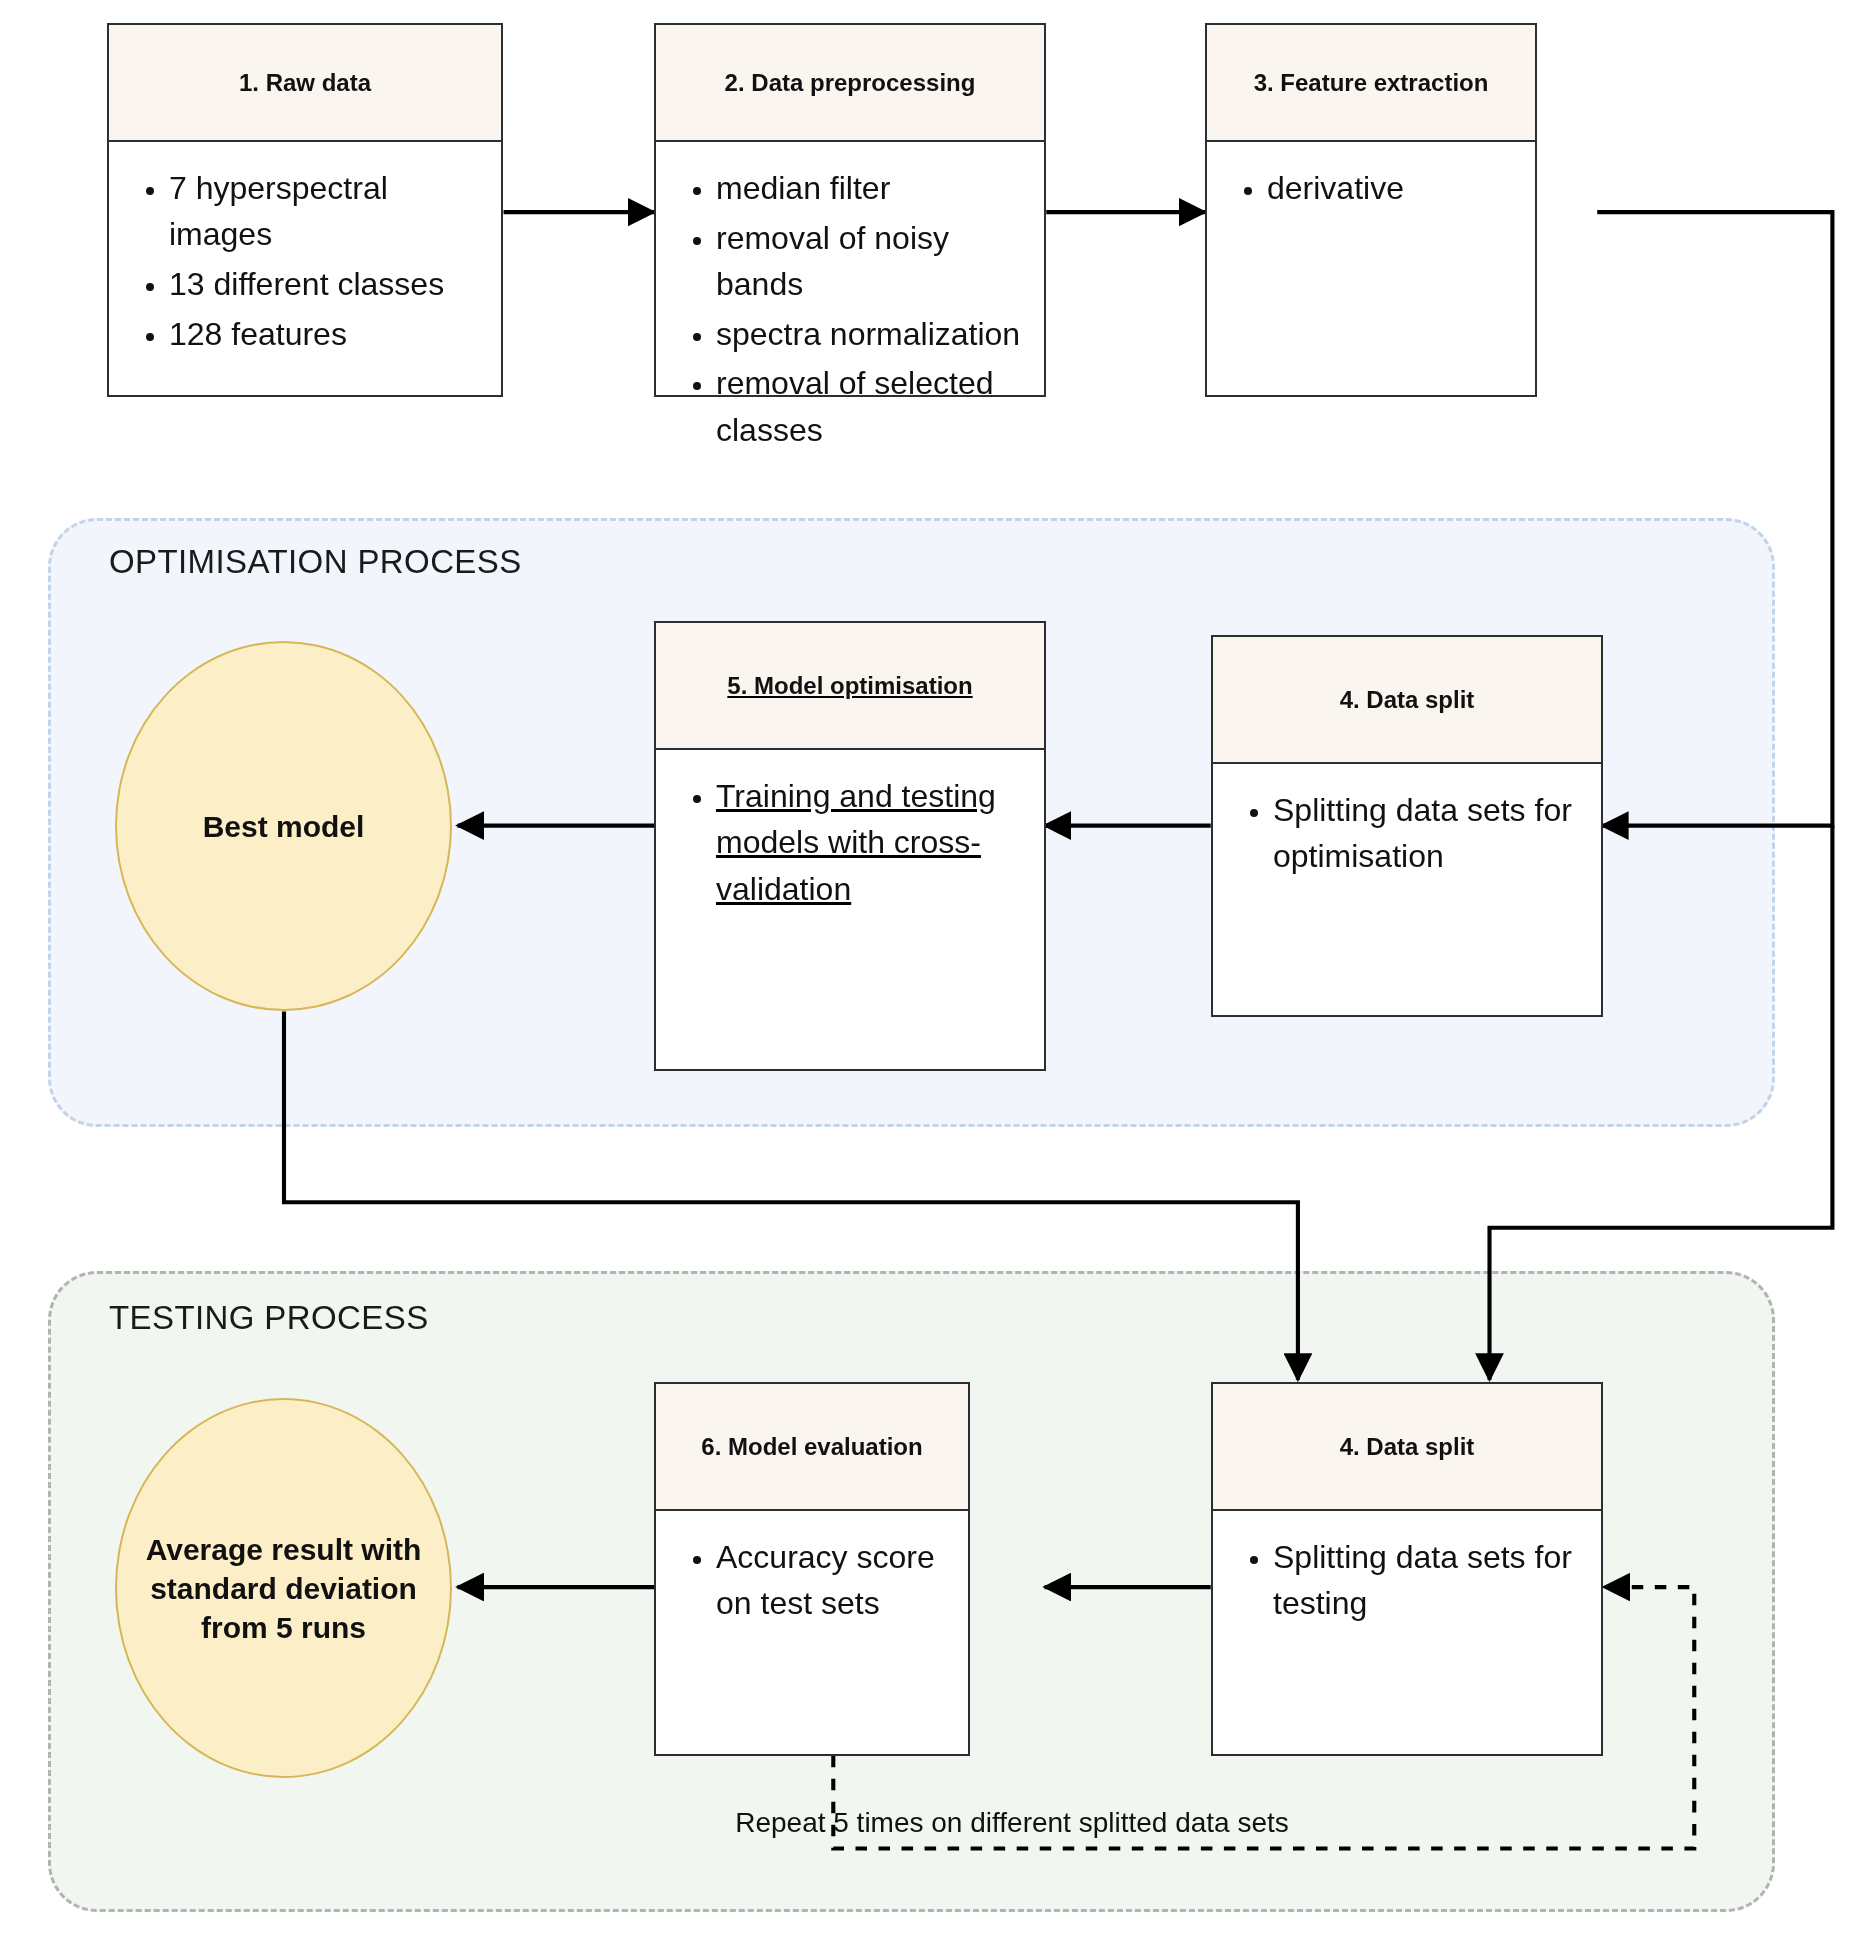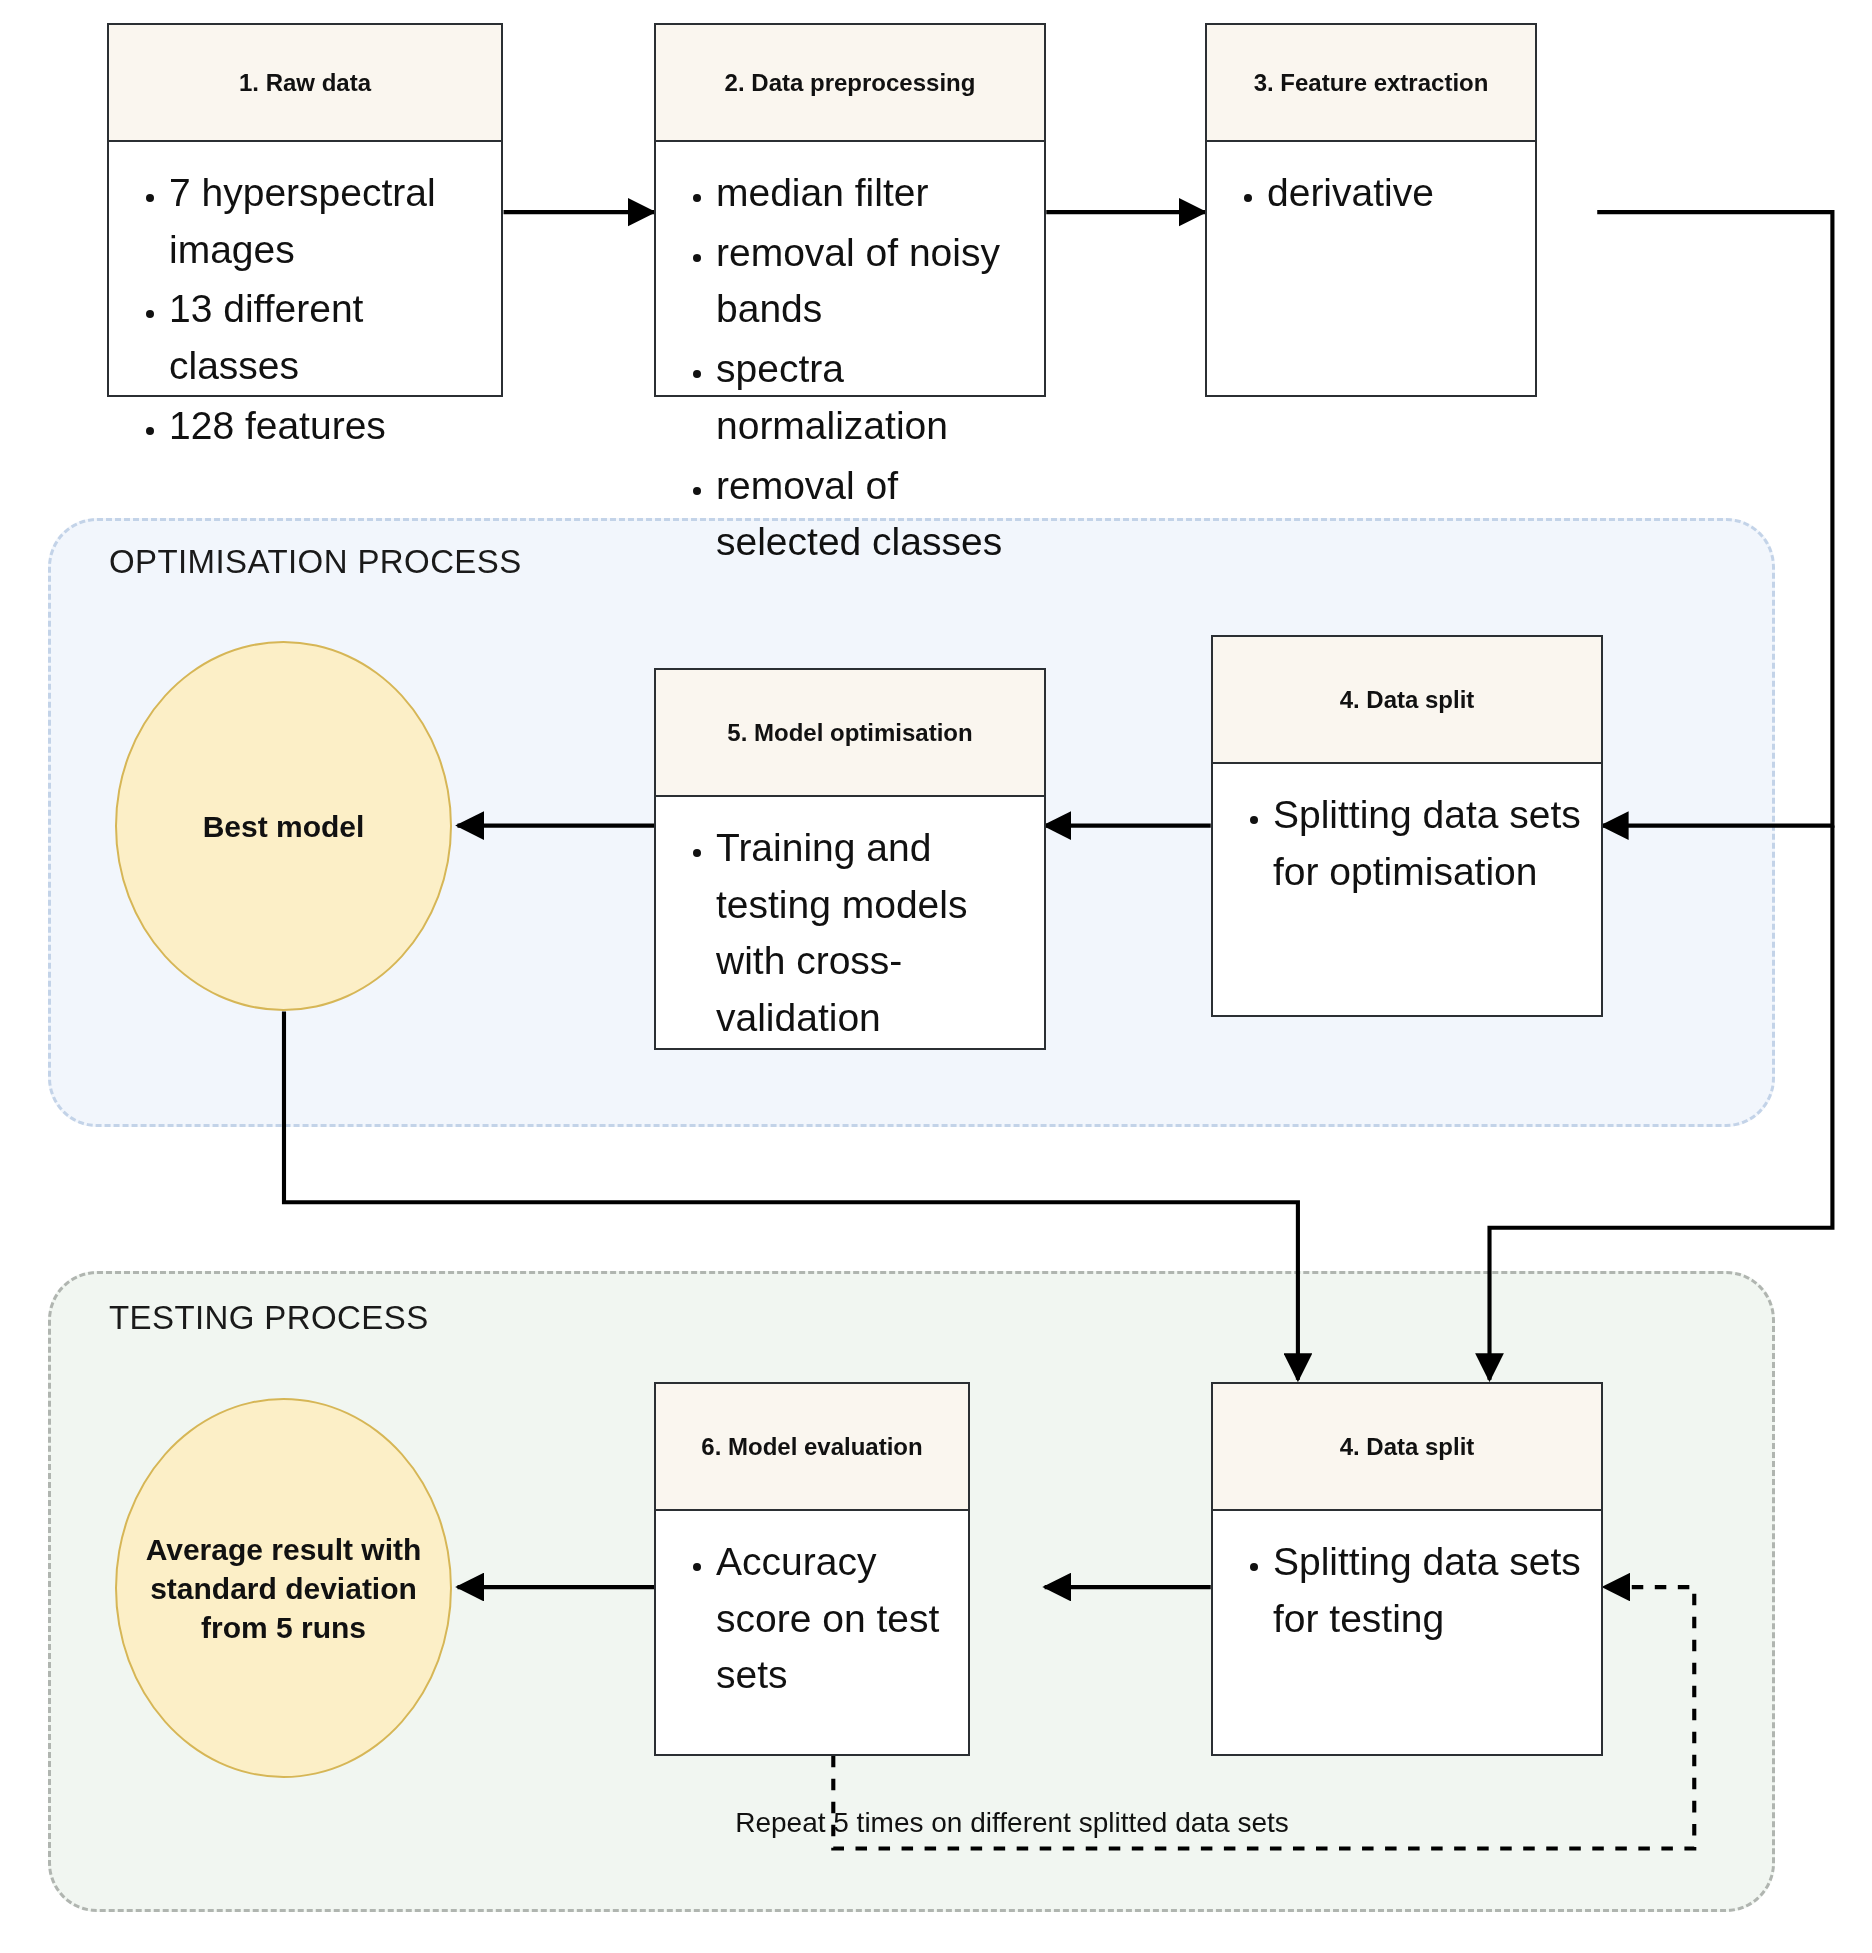--- a/index.html
+++ b/index.html
@@ -9,21 +9,21 @@
 
   .region{position:absolute;border-radius:49px;box-sizing:border-box;}
   .region-label{position:absolute;font-size:33px;color:#1a1a1a;letter-spacing:0.4px;white-space:nowrap;}
 
   .node{position:absolute;box-sizing:border-box;border:2.5px solid #2b2f33;background:#ffffff;}
   .node .hdr{box-sizing:border-box;background:#faf6ef;border-bottom:2.5px solid #2b2f33;
              display:flex;align-items:center;justify-content:center;}
   .node .hdr span{font-size:24px;font-weight:bold;color:#111;text-align:center;}
   .node .body{box-sizing:border-box;padding:23px 16.4px 8.2px 25px;}
   .node ul{margin:0;padding:0 0 0 35px;list-style:disc;}
-  .node li{font-size:39px;line-height:1.45;color:#111;margin:0 0 3.3px 0;}
+  .node li{font-size:32px;line-height:1.45;color:#111;margin:0 0 3.3px 0;}
   .node li::marker{font-size:26px;}
 
   .ellipse{position:absolute;border-radius:50%;background:#fcefc7;border:2.5px solid #d6b656;
            display:flex;align-items:center;justify-content:center;box-sizing:border-box;}
   .ellipse .etext{font-size:30px;font-weight:bold;color:#111;text-align:center;line-height:1.3;
                   padding:0 16.4px;}
 
   .loop-label{position:absolute;font-size:28px;color:#111;white-space:nowrap;}
 </style>
 </head>
@@ -108,21 +108,21 @@
       <ul>
         <li>derivative</li>
       </ul>
     </div>
   </div>
 
   <div class="ellipse" style="left:115px;top:641px;width:337px;height:370px;">
     <div class="etext">Best model</div>
   </div>
 
-  <div class="node" style="left:654px;top:668px;width:392px;height:382px;">
+  <div class="node" style="left:654px;top:621px;width:392px;height:450px;text-decoration:underline;">
     <div class="hdr" style="height:127px;">
       <span>5. Model optimisation</span>
     </div>
     <div class="body">
       <ul>
         <li>Training and testing models with cross-validation</li>
       </ul>
     </div>
   </div>
 

